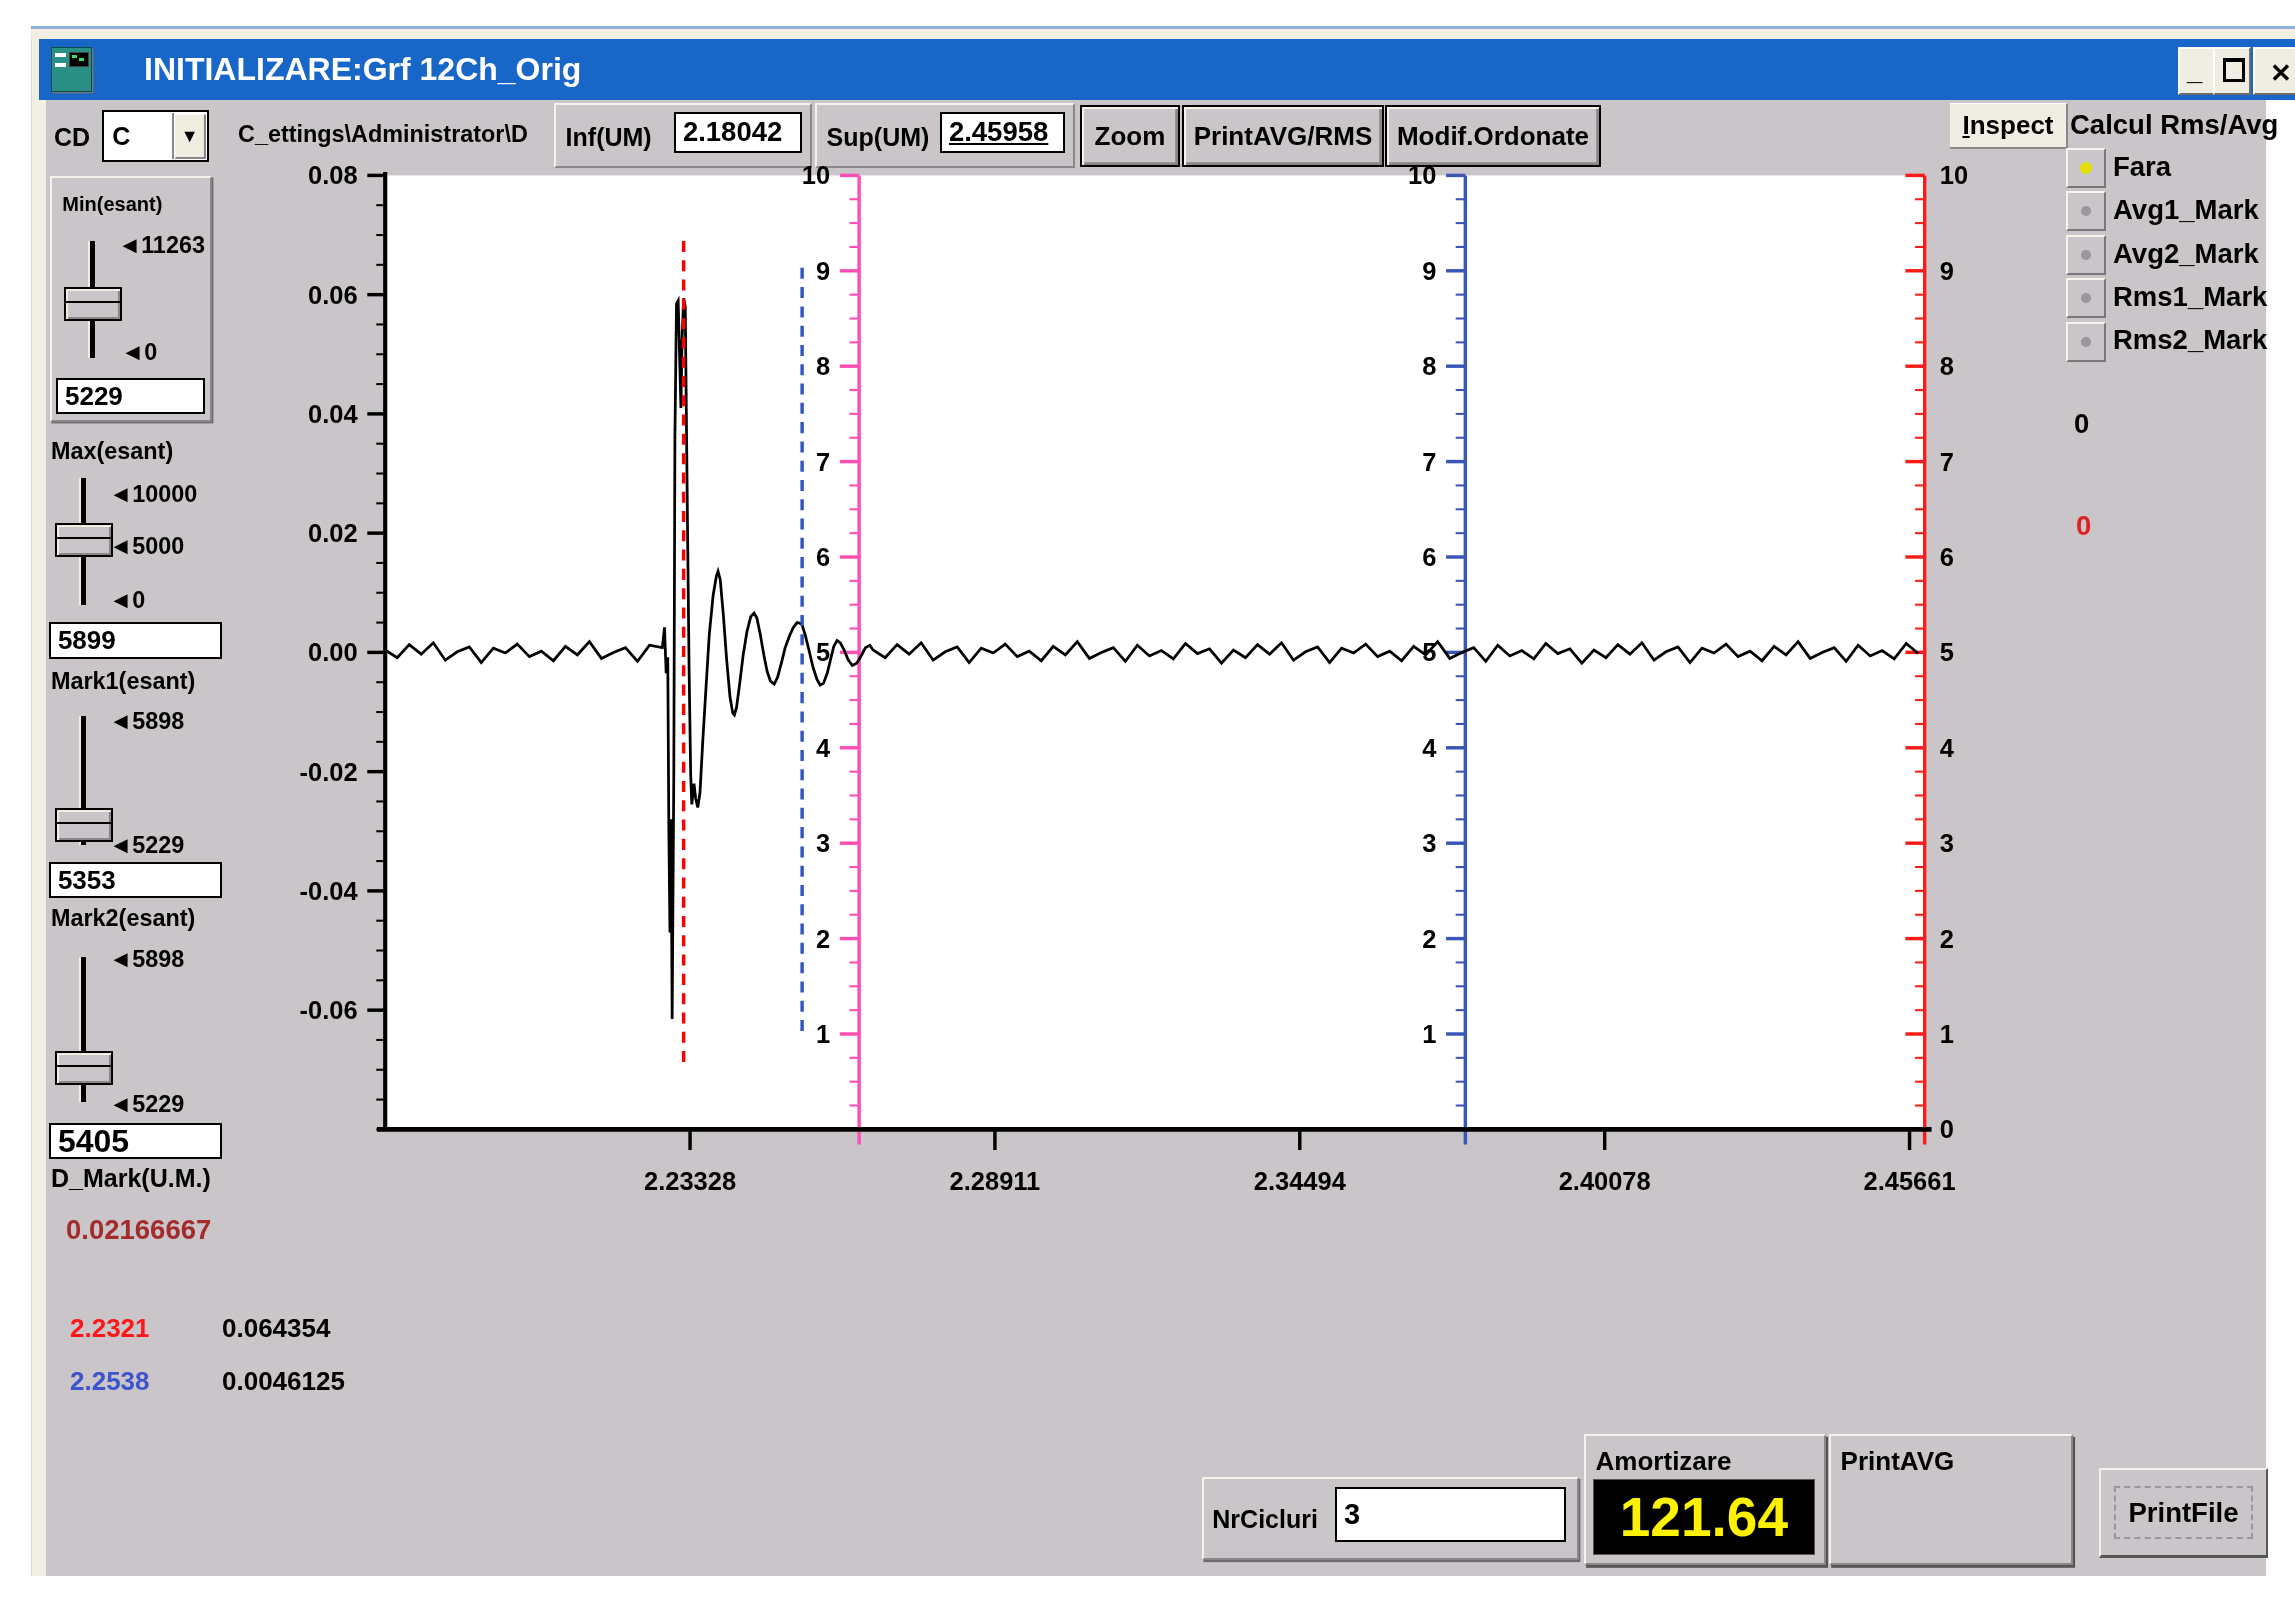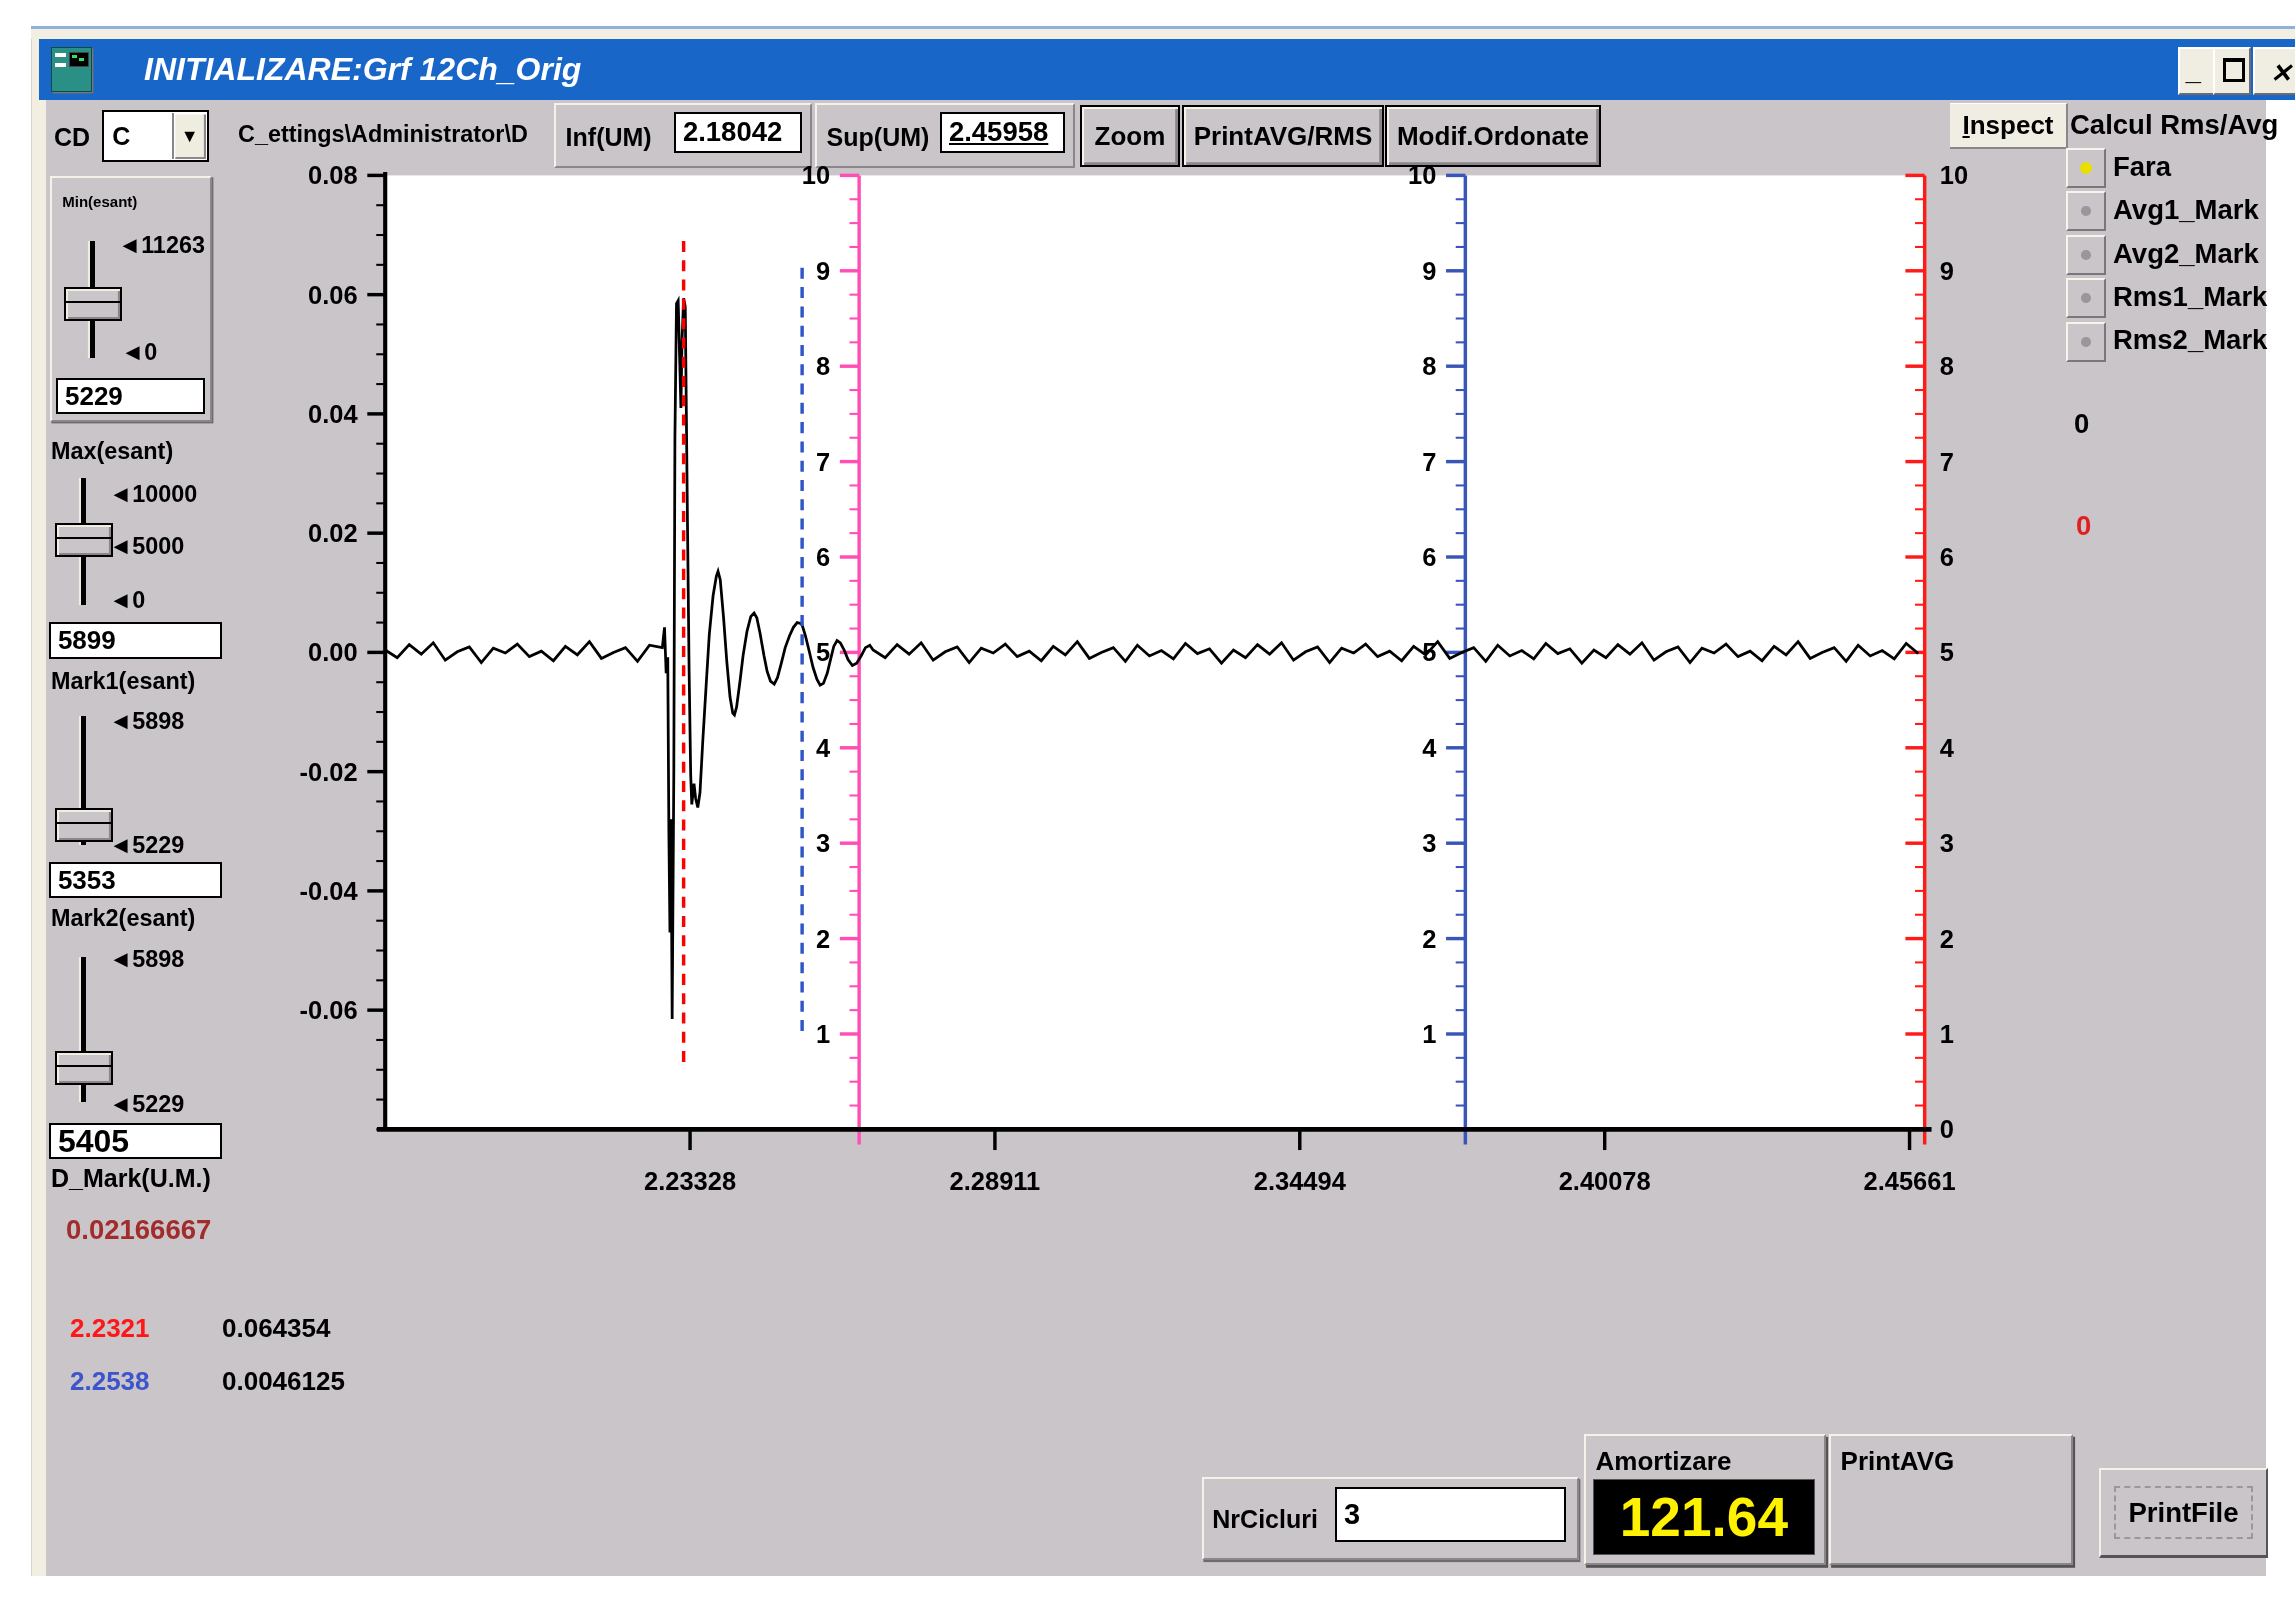--- a/index.html
+++ b/index.html
@@ -3,21 +3,21 @@
 <meta charset="utf-8">
 <style>
   html,body{margin:0;padding:0;}
   body{width:2295px;height:1601px;overflow:hidden;position:relative;background:#ffffff;
        font-family:"Liberation Sans",sans-serif;}
   .abs{position:absolute;}
   .lbl{position:absolute;font-weight:bold;color:#000;white-space:nowrap;}
   
   .frame-top{position:absolute;left:31px;top:26px;right:0;height:13px;background:#f2eee2;border-top:3.4px solid #8fb0dc;}
   .frame-left{position:absolute;left:31px;top:39px;width:15px;height:1537px;background:#f2eee2;border-left:1.4px solid #d9d5c9;}
-  .titlebar{position:absolute;left:39px;top:39px;right:0;height:61px;background:#1766c8;font-style:italic;}
+  .titlebar{position:absolute;left:39px;top:39px;right:0;height:61px;background:#1766c8;}
   .title-text{position:absolute;left:105px;top:12.4px;font-size:32px;font-weight:bold;color:#ffffff;white-space:nowrap;}
   .cap-btn{position:absolute;top:7.6px;width:34px;height:44px;background:#f0ede2;border-top:2.1px solid #ffffff;border-left:2.1px solid #ffffff;border-right:2.8px solid #6e6a6e;border-bottom:2.8px solid #6e6a6e;text-align:center;font-weight:bold;color:#000;}
   .client{position:absolute;left:46px;top:100px;width:2220px;height:1476px;background:#c9c5c9;}
   
   .raised{background:#c9c5c9;border-top:2.1px solid #f5f2e9;border-left:2.1px solid #f5f2e9;border-right:2.1px solid #8a868a;border-bottom:2.1px solid #8a868a;}
   .btn3d{background:#c9c5c9;border:2.1px solid #000;box-shadow:inset 2.1px 2.1px 0 #f5f2e9, inset -2.8px -2.8px 0 #8a868a;
          font-weight:bold;color:#000;display:flex;align-items:center;justify-content:center;cursor:default;}
   .field{position:absolute;background:#fff;border:2.8px solid #000;font-family:"Liberation Sans",sans-serif;
          font-weight:bold;color:#000;padding:0 0 0 6.9px;margin:0;}
   
@@ -111,21 +111,21 @@
 
 <div class="radio-sq" style="top:322px;">
     <span class="dot" style="width:9.6px;height:9.6px;background:#9a969a;"></span>
   </div>
 <div class="lbl" style="left:2113px;top:324px;font-size:27.5px;">Rms2_Mark</div>
 
 <div class="lbl" style="left:2074px;top:408px;font-size:27.5px;">0</div>
 <div class="lbl" style="left:2076px;top:510px;font-size:27.5px;color:#e02020;">0</div>
 
 <div class="raised" style="position:absolute;left:50px;top:176px;width:158px;height:242px;box-shadow:1.4px 1.4px 0 #6e6a6e;">
-  <div class="lbl" style="left:10.3px;top:15px;font-size:15px;">Min(esant)</div>
+  <div class="lbl" style="left:10.3px;top:15px;font-size:20px;">Min(esant)</div>
   <div class="track" style="left:38px;top:63px;height:117px;"></div>
   <div class="thumb" style="left:12.4px;top:109px;"></div>
   <div class="lbl" style="left:66px;top:54px;font-size:23.4px;">◄11263</div>
   <div class="lbl" style="left:69px;top:161px;font-size:23.4px;">◄0</div>
   <input class="field" style="left: 4.1px; top: 200px; width: 138px; height: 32px; font-size: 26px;" value="5229">
 </div>
 
 <div class="lbl" style="left:51px;top:438px;font-size:23.4px;">Max(esant)</div>
 <div class="track" style="left:81px;top:478px;height:127px;"></div>
 <div class="thumb" style="left:55px;top:523px;"></div>

